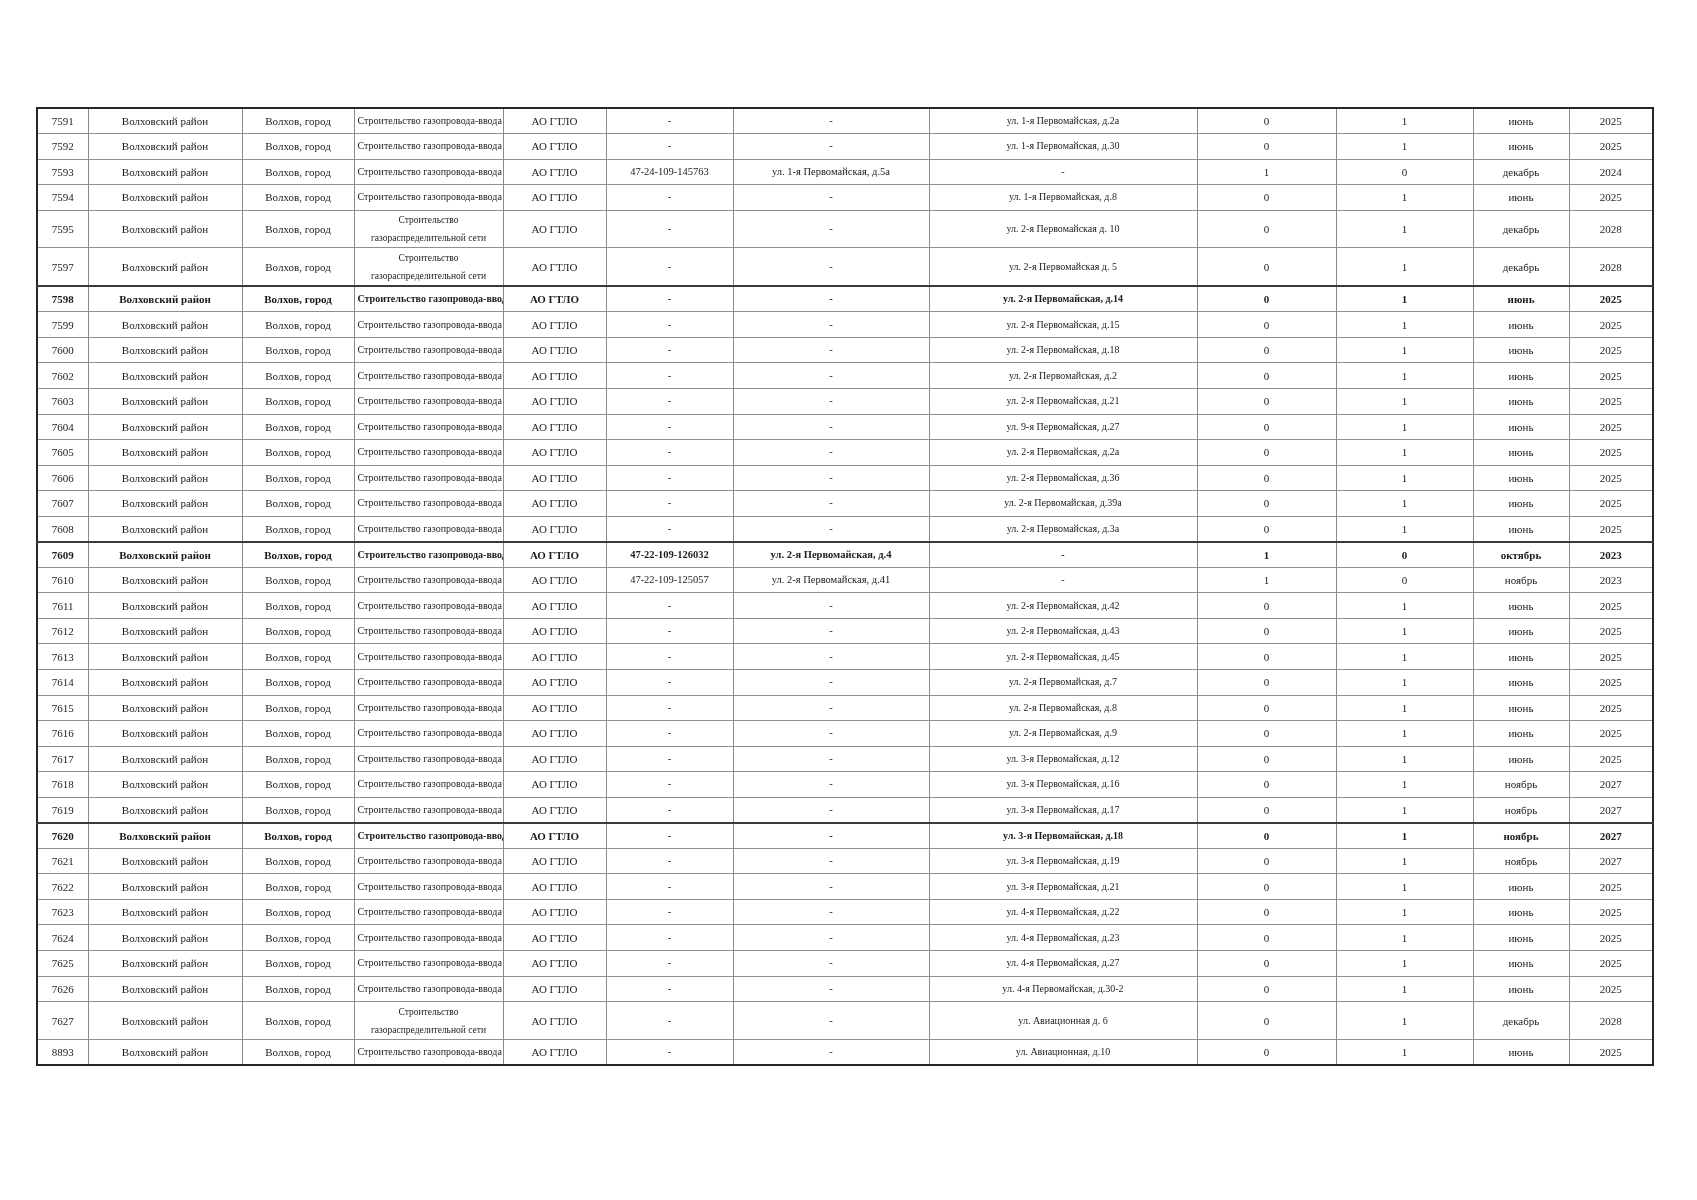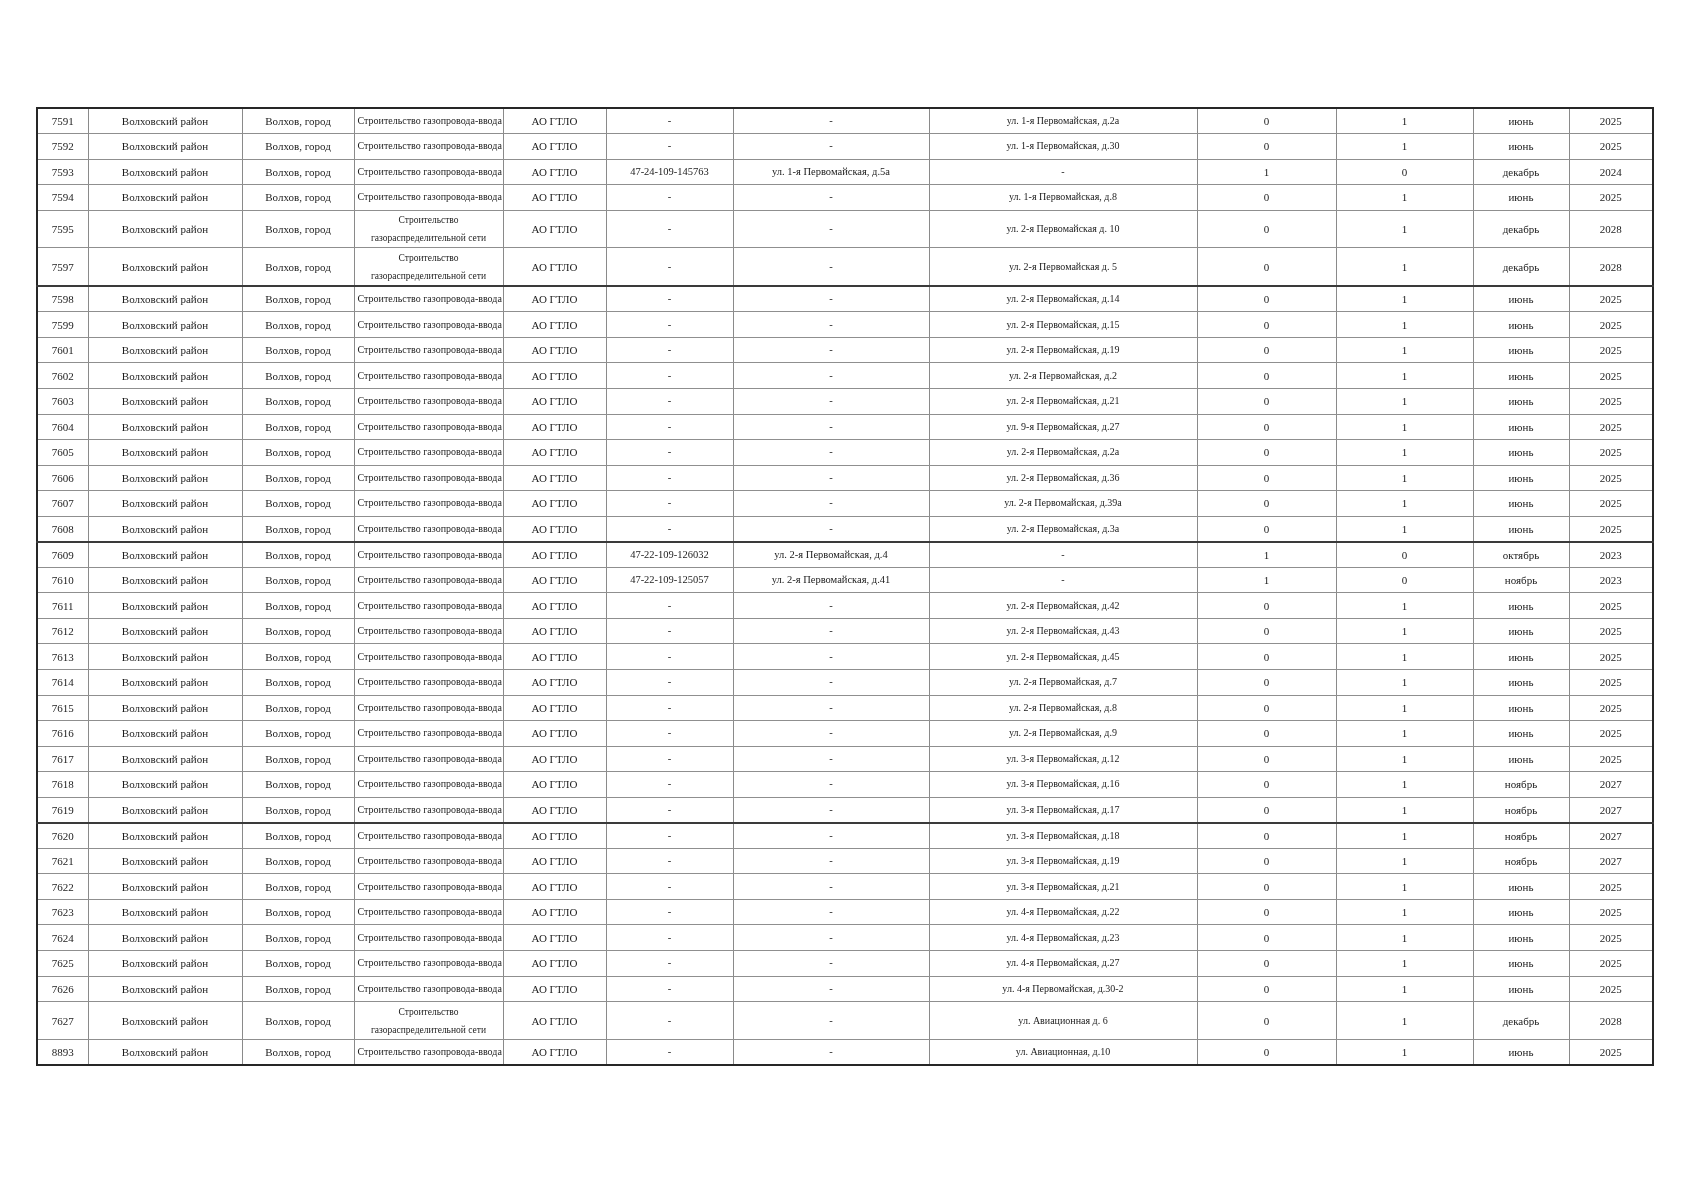--- a/index.html
+++ b/index.html
@@ -38,20 +38,21 @@
     padding: 0 3px;
     overflow: hidden;
     white-space: nowrap;
   }
   table.registry tr {
     height: 25px;
   }
   
   table.registry tr.page-break td {
     border-top: 2.5px solid #3a3a3a;
+    font-weight: bold;
   }
   
   table.registry td.col-work-type {
     font-size: 10px;
   }
   
   table.registry td.two-line {
     font-size: 9.5px;
     line-height: 18px;
     white-space: normal;
@@ -191,28 +192,28 @@
           <td class="col-organization">АО ГТЛО</td>
           <td class="col-registration-number col-reg-number">-</td>
           <td class="col-registered-address col-reg-address">-</td>
           <td class="col-planned-address col-address">ул. 2-я Первомайская, д.15</td>
           <td class="col-completed-count">0</td>
           <td class="col-planned-count">1</td>
           <td class="col-month">июнь</td>
           <td class="col-year">2025</td>
         </tr>
         <tr>
-          <td class="col-row-number">7601</td>
-          <td class="col-district">Волховский район</td>
-          <td class="col-settlement">Волхов, город</td>
-          <td class="col-work-type">Строительство газопровода-ввода</td>
-          <td class="col-organization">АО ГТЛО</td>
-          <td class="col-registration-number col-reg-number">-</td>
-          <td class="col-registered-address col-reg-address">-</td>
-          <td class="col-planned-address col-address">ул. 2-я Первомайская, д.19</td>
+          <td class="col-row-number">7600</td>
+          <td class="col-district">Волховский район</td>
+          <td class="col-settlement">Волхов, город</td>
+          <td class="col-work-type">Строительство газопровода-ввода</td>
+          <td class="col-organization">АО ГТЛО</td>
+          <td class="col-registration-number col-reg-number">-</td>
+          <td class="col-registered-address col-reg-address">-</td>
+          <td class="col-planned-address col-address">ул. 2-я Первомайская, д.18</td>
           <td class="col-completed-count">0</td>
           <td class="col-planned-count">1</td>
           <td class="col-month">июнь</td>
           <td class="col-year">2025</td>
         </tr>
         <tr>
           <td class="col-row-number">7602</td>
           <td class="col-district">Волховский район</td>
           <td class="col-settlement">Волхов, город</td>
           <td class="col-work-type">Строительство газопровода-ввода</td>

